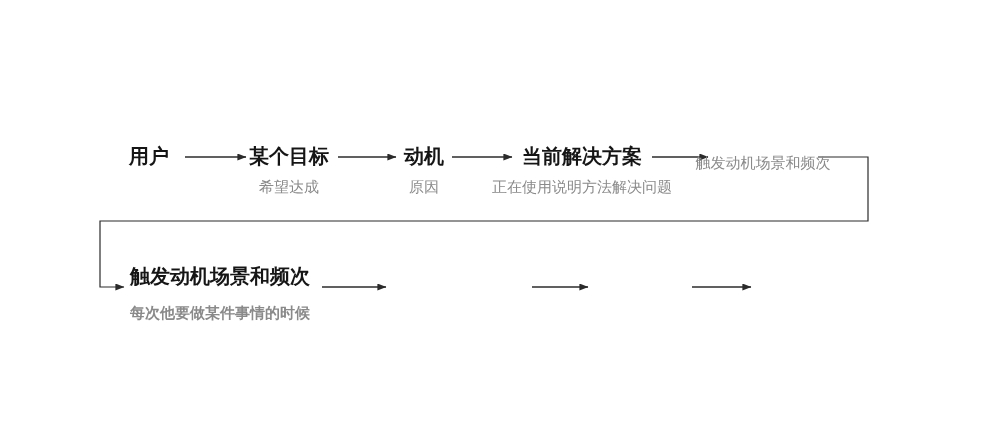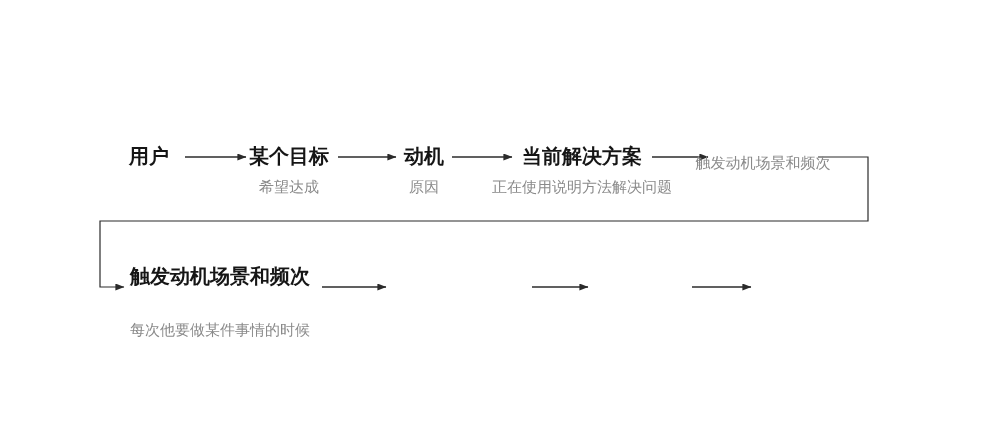--- a/index.html
+++ b/index.html
@@ -27,21 +27,21 @@
     color: #151515;
     letter-spacing: 0px;
   }
   .node .subtitle {
     font-size: 15px;
     line-height: 15px;
     color: #8a8a8a;
     font-weight: 400;
   }
   .node.r1 .subtitle { margin-top: 11px; }
-  .node.r2 .subtitle { margin-top: 34px; }
+  .node.r2 .subtitle { margin-top: 17px; font-weight: bold; }
 </style>
 </head>
 <body>
 
 <div class="canvas">
 
   <svg class="lines" viewBox="0 0 1000 433" aria-hidden="true">
     <defs>
       <marker id="ah" markerWidth="10" markerHeight="8" refX="8.6" refY="3.5" orient="auto" markerUnits="userSpaceOnUse">
         <path d="M0,0 L9,3.5 L0,7 Z" fill="#2b2b2b"></path>

